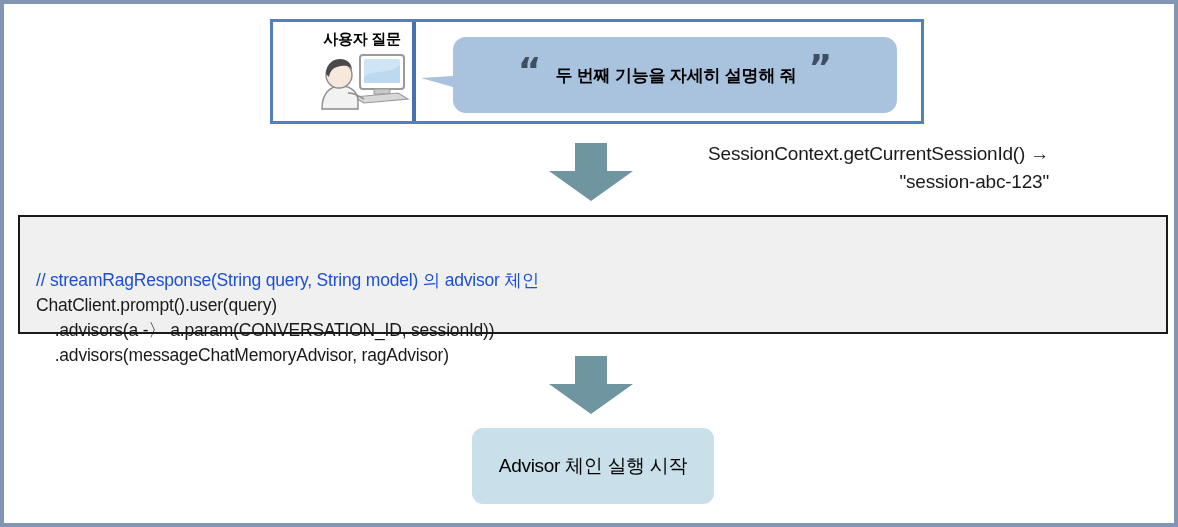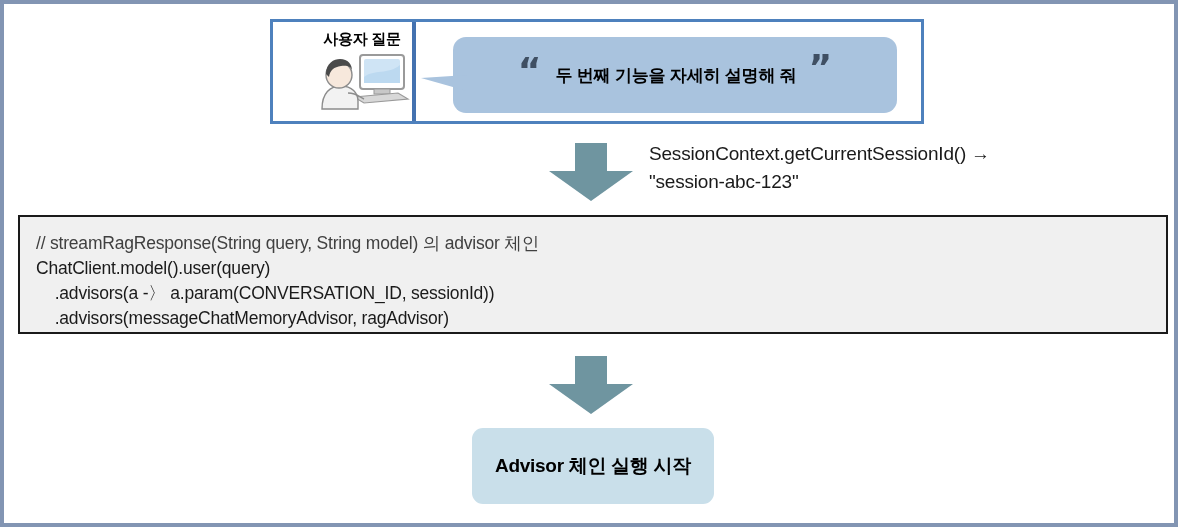--- a/index.html
+++ b/index.html
@@ -132,21 +132,21 @@
   }
   .arrow-1 { left: 545px; top: 139px; }
   .arrow-2 { left: 545px; top: 352px; }
 
   
   .session-note {
     position: absolute;
     left: 645px;
     top: 136px;
     width: 400px;
-    text-align: left;
+    text-align: right;
     font-size: 19px;
     color: #1a1a1a;
     line-height: 1.45;
     letter-spacing: -0.2px;
   }
   .session-note .line2 { display: block; }
 
   
   .code-block {
     position: absolute;
@@ -161,39 +161,40 @@
   }
   .code-line {
     font-family: "Liberation Sans", sans-serif;
     font-size: 17.5px;
     color: #1a1a1a;
     line-height: 1.42;
     white-space: pre;
     letter-spacing: -0.2px;
   }
   .code-comment {
-    color: #404040;
+    color: #1d4ed8;
+    margin-top: 37px;
   }
 
   
   .result-box {
     position: absolute;
     left: 468px;
     top: 424px;
     width: 242px;
     height: 76px;
     background: #c9dfea;
     border-radius: 11px;
     display: flex;
     align-items: center;
     justify-content: center;
   }
   .result-text {
     font-size: 19px;
-    font-weight: bold;
+    font-weight: normal;
     color: #000000;
     letter-spacing: -0.3px;
     white-space: nowrap;
   }
 </style>
 </head>
 <body>
 
 <div id="page">
 
@@ -243,21 +244,21 @@
     </svg>
   </div>
 
   <div class="session-note">
     <span class="line1">SessionContext.getCurrentSessionId() →</span>
     <span class="line2">"session-abc-123"</span>
   </div>
 
   <div class="code-block">
     <div class="code-line code-comment">// streamRagResponse(String query, String model) 의 advisor 체인</div>
-    <div class="code-line">ChatClient.model().user(query)</div>
+    <div class="code-line">ChatClient.prompt().user(query)</div>
     <div class="code-line">    .advisors(a -〉 a.param(CONVERSATION_ID, sessionId))</div>
     <div class="code-line">    .advisors(messageChatMemoryAdvisor, ragAdvisor)</div>
   </div>
 
   <div class="arrow arrow-2">
     <svg viewBox="0 0 84 58" width="84" height="58" aria-hidden="true">
       <path d="M26 0 L58 0 L58 28 L84 28 L42 58 L0 28 L26 28 Z" fill="#6f95a0"></path>
     </svg>
   </div>
 

